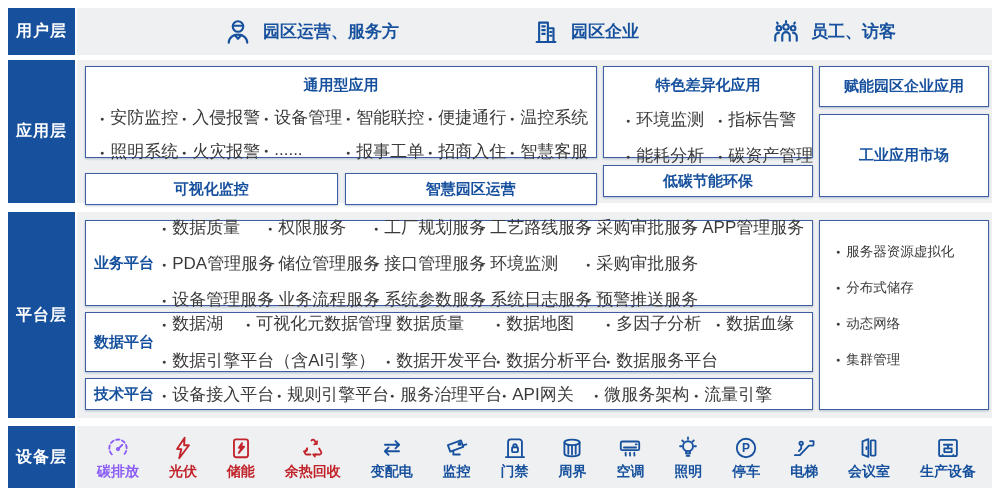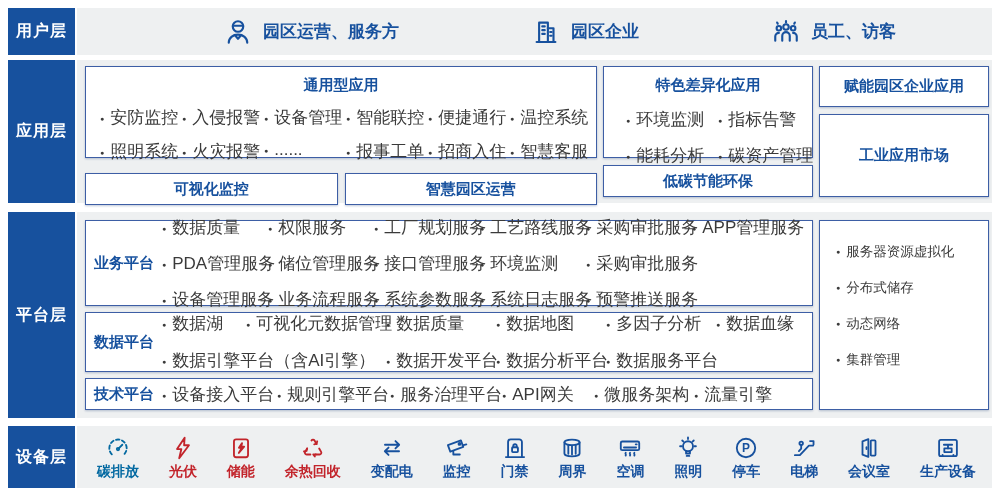--- a/index.html
+++ b/index.html
@@ -244,21 +244,21 @@
         <span class="li">分布式储存</span>
         <span class="li">动态网络</span>
         <span class="li">集群管理</span>
       </div>
   </div>
 </div>
 
 <div class="row row-device">
   <div class="layer-label">设备层</div>
   <div class="band band-device" id="device-band">
-      <div class="dev-item" style="color: #0369a1;">
+      <div class="dev-item" style="color: #8b5cf6;">
         <span class="ic">
           <svg viewBox="0 0 24 24" width="26" height="26" fill="none" stroke="currentColor" stroke-width="1.7" stroke-linecap="round" stroke-linejoin="round">
             <path d="M6.3 17.8a8 8 0 1 1 11.4 0" stroke-dasharray="3.2 2.4"></path>
             <circle cx="12" cy="13" r="1.1"></circle>
             <path d="M12.9 12.1l3.1-3.1"></path>
           </svg>
         </span>
         <div class="dev-label">碳排放</div>
       </div>
       <div class="dev-item" style="color: rgb(194, 36, 43);">

